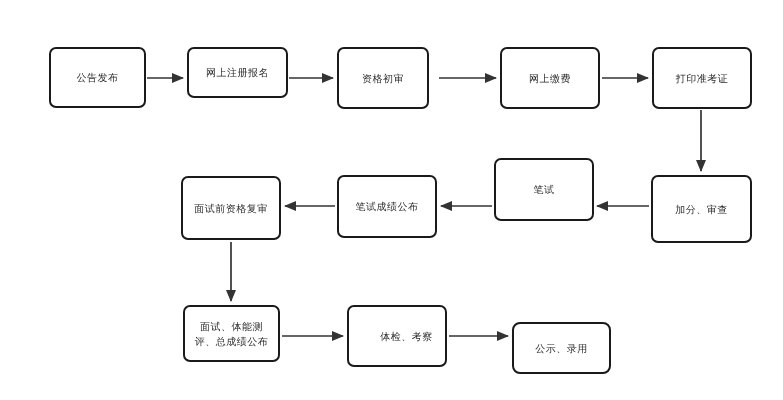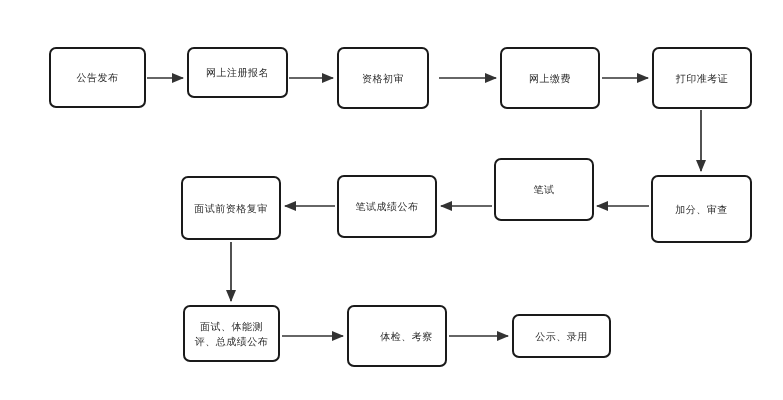--- a/index.html
+++ b/index.html
@@ -74,15 +74,15 @@
   <div class="node" style="left:500px; top:47px;  width:100px; height:62px;">网上缴费</div>
   <div class="node" style="left:652px; top:47px;  width:100px; height:62px;">打印准考证</div>
 
   <div class="node" style="left:651px; top:175px; width:101px; height:68px;">加分、审查</div>
   <div class="node" style="left:494px; top:158px; width:100px; height:63px;">笔试</div>
   <div class="node" style="left:337px; top:175px; width:100px; height:63px;">笔试成绩公布</div>
   <div class="node" style="left:181px; top:176px; width:100px; height:64px;">面试前资格复审</div>
 
   <div class="node" style="left:183px; top:305px; width:97px;  height:57px;">面试、体能测评、总成绩公布</div>
   <div class="node" style="left:347px; top:305px; width:100px; height:62px;padding-left:25px;">体检、考察</div>
-  <div class="node" style="left:512px; top:314px; width:99px;  height:44px;">公示、录用</div>
+  <div class="node" style="left:512px; top:322px; width:99px;  height:52px;border-radius:8px;">公示、录用</div>
 
 </div>
 
 </body></html>

